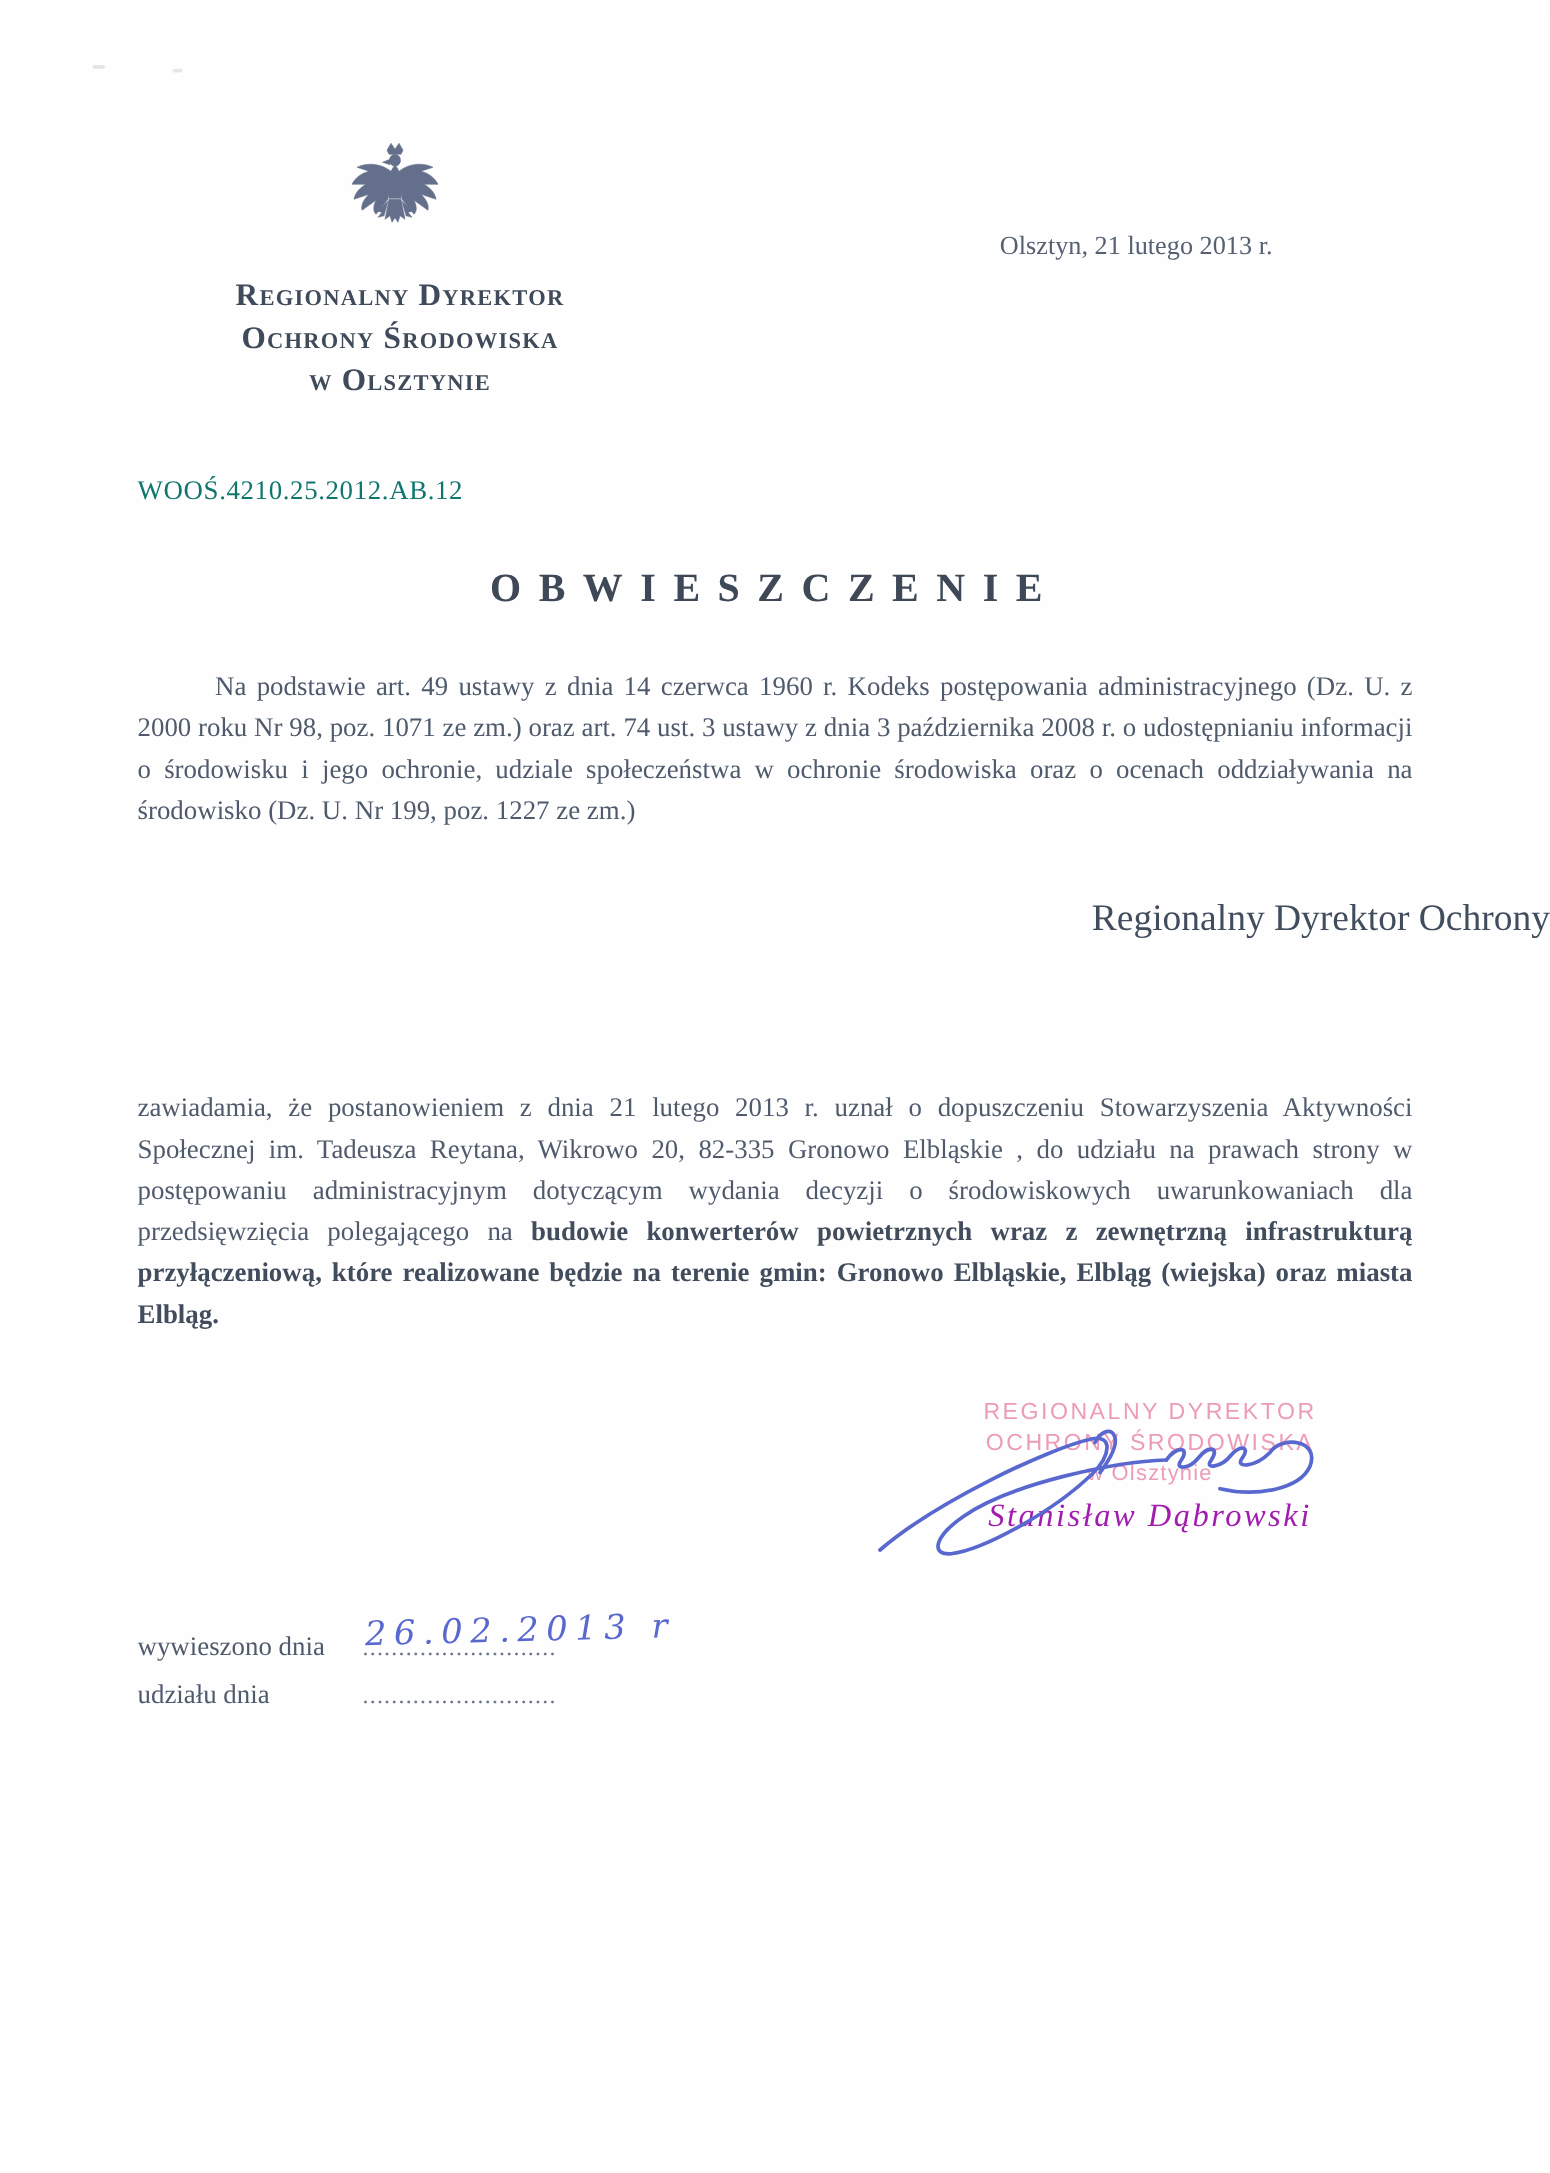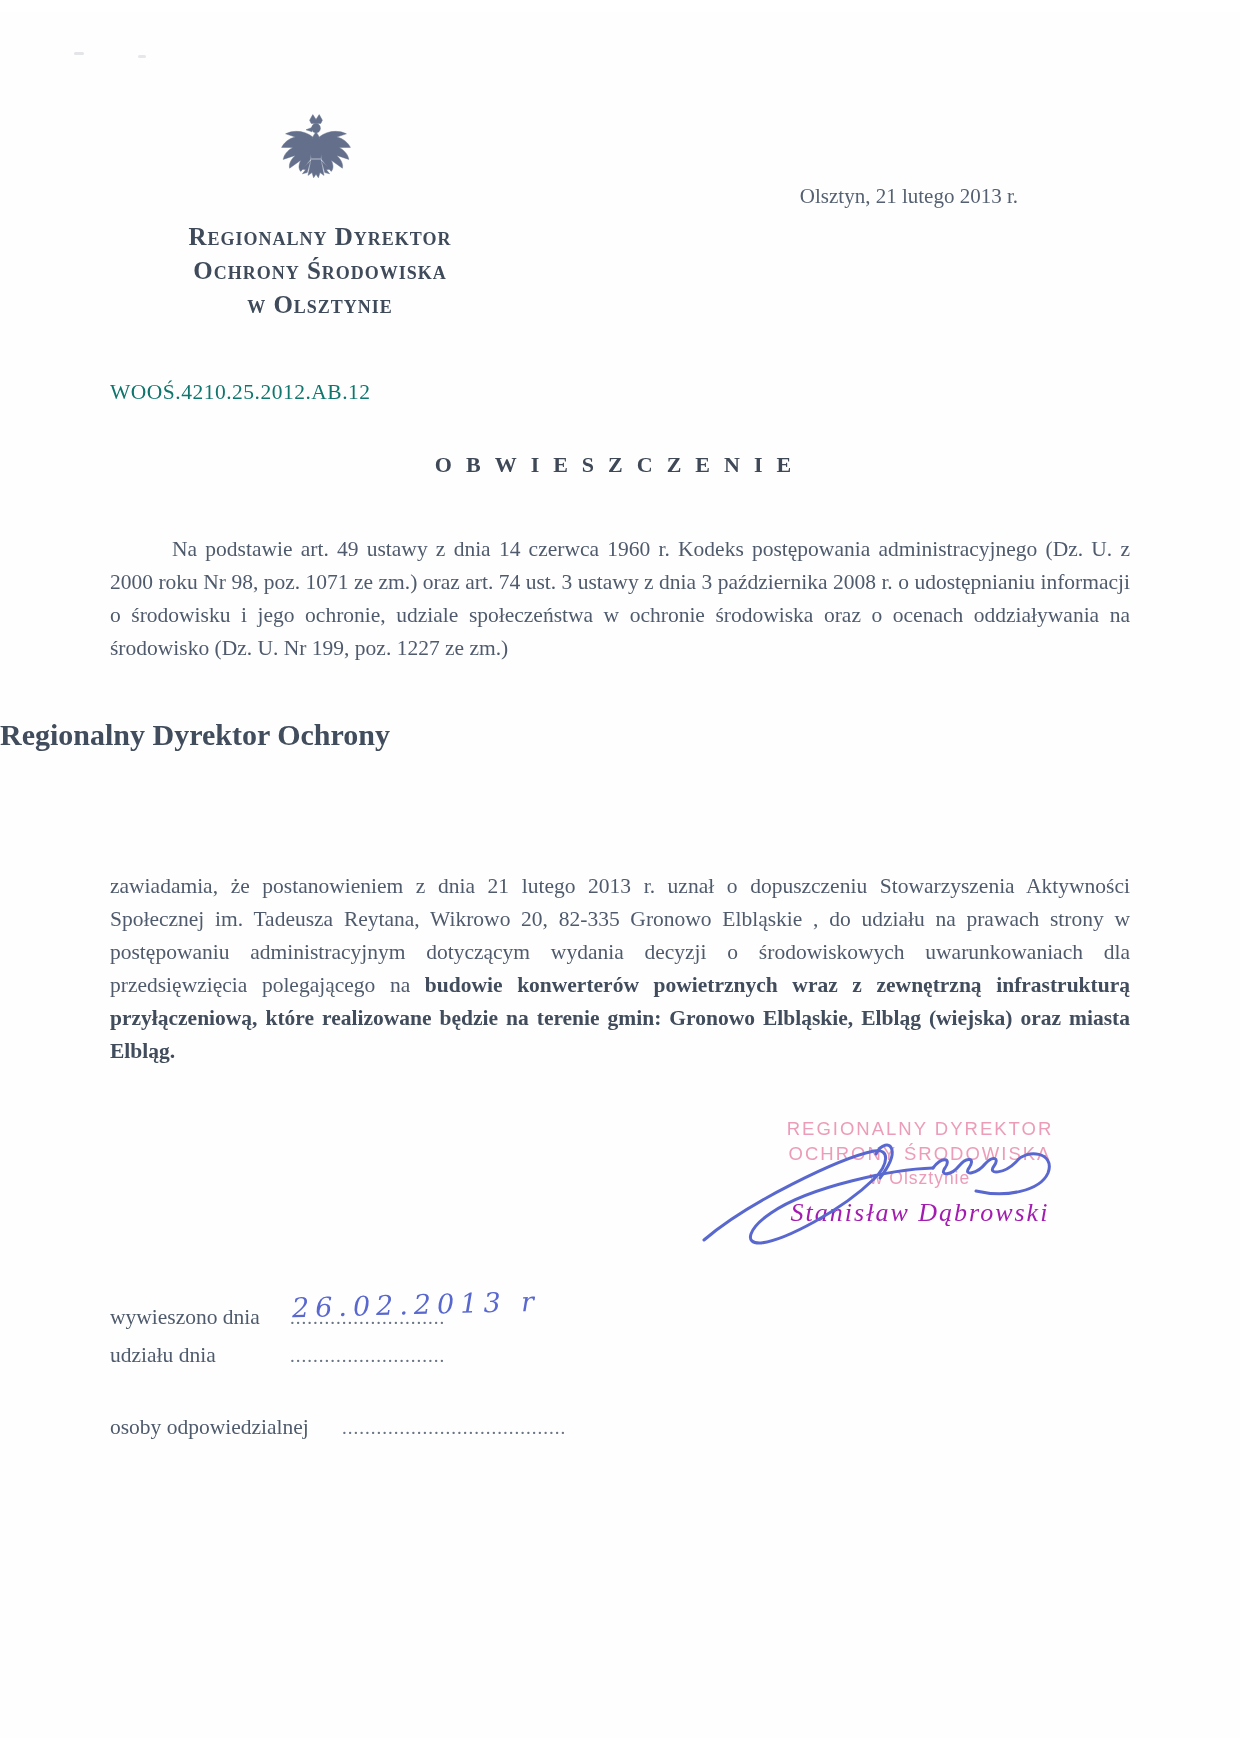--- a/index.html
+++ b/index.html
@@ -31,34 +31,34 @@
     position:absolute;right:222px;top:172px;
     font-size:21px;color:#556172;
   }
   .refno{
     position:absolute;left:110px;top:368px;
     font-size:21.5px;color:#0f766e;letter-spacing:.5px;
   }
   .doc-title{
     position:absolute;left:0;top:440px;width:1240px;
     text-align:center;
-    font-size:22px;font-weight:bold;
+    font-size:32px;font-weight:bold;
     letter-spacing:14px;color:#3e4856;
   }
   .para{
     position:absolute;left:110px;width:1020px;
     font-size:21.5px;line-height:33px;
     text-align:justify;color:#4f5b6d;
   }
   .para.p1{top:521px;text-indent:62px;}
   .para.p2{top:858px;}
   .para .bold{font-weight:bold;color:#414c5c;}
   .subject-heading{
     position:absolute;left:0;width:1240px;
-    text-align:left;font-weight:bold;
+    text-align:right;font-weight:normal;
     color:#414c5c;font-size:30px;
   }
   .subject-heading.l1{top:706px;}
   .subject-heading.l2{top:764px;}
 
   
   .stamp{
     position:absolute;left:780px;top:1104px;width:280px;
     text-align:center;
     font-family:"Liberation Sans", sans-serif;
@@ -162,20 +162,17 @@
 
   <div class="footer-block">
     <div class="foot-row">
       <span class="foot-label">wywieszono dnia</span><span class="dots">...........................</span>
       <span class="handwriting">26.02.2013 r</span>
     </div>
     <div class="foot-row">
       <span class="foot-label">udziału dnia</span><span class="dots">...........................</span>
     </div>
     <div class="foot-gap"></div>
-    <div class="seal-line2">
-      <span class="seal-label2">osoby odpowiedzialnej</span><span class="dots">.......................................</span>
-    </div>
   </div>
 
   <div class="scan-edge"></div>
 
 </div>
 
 </body></html>

